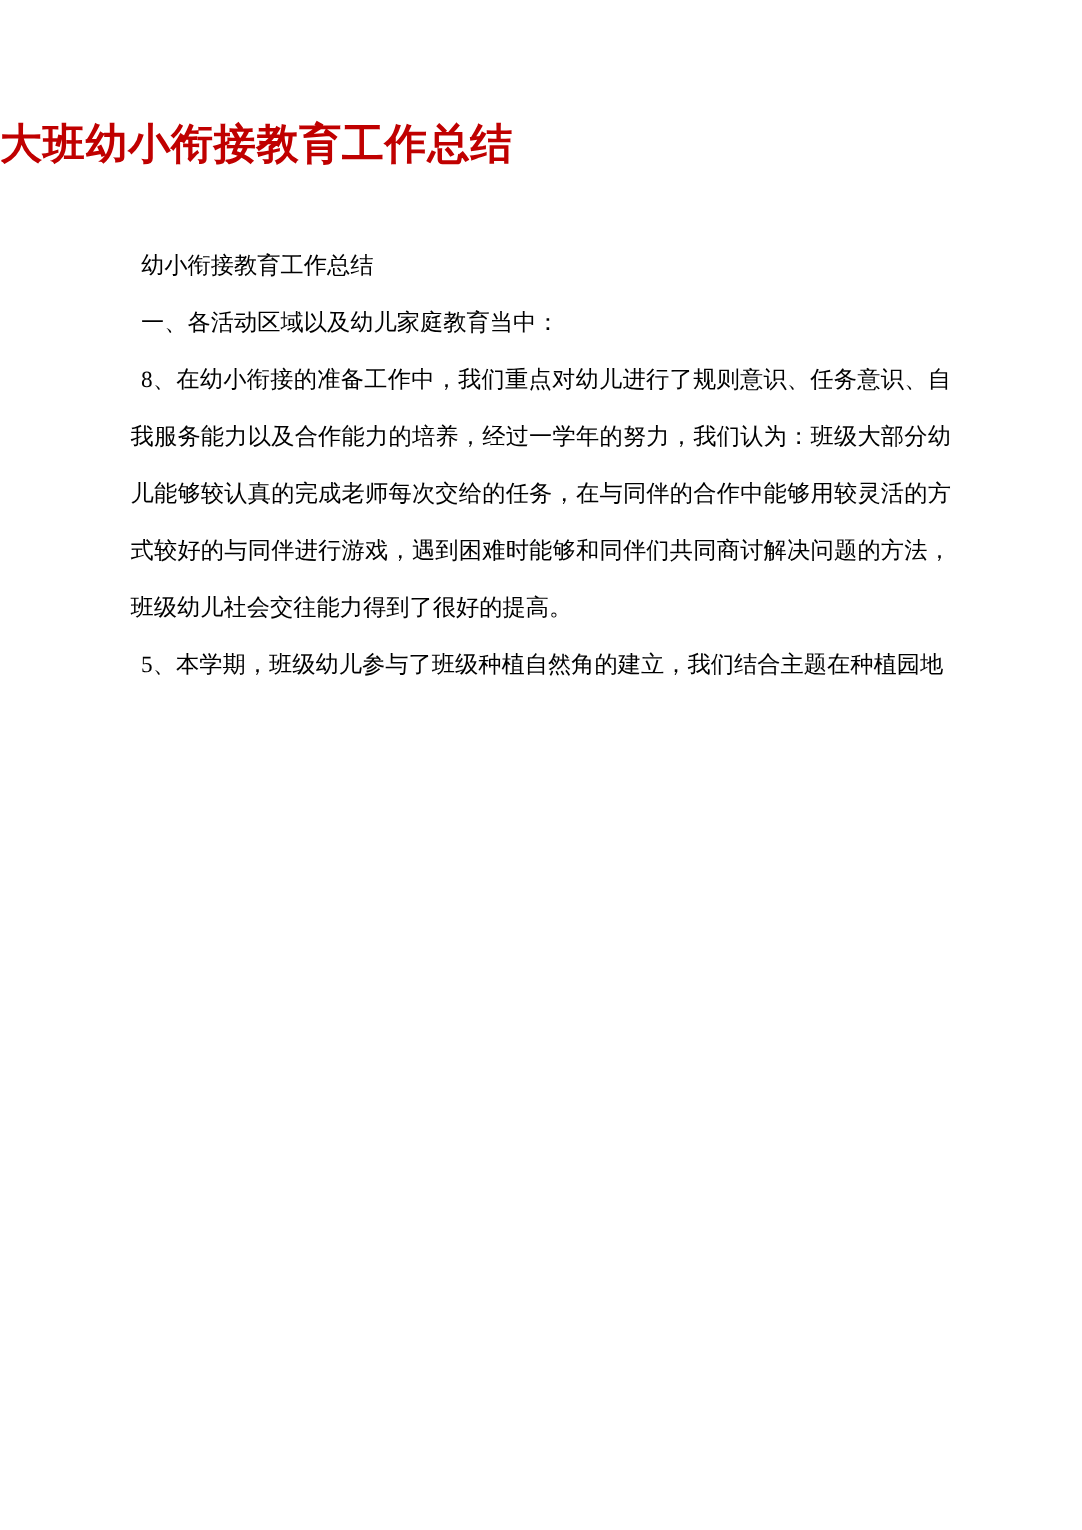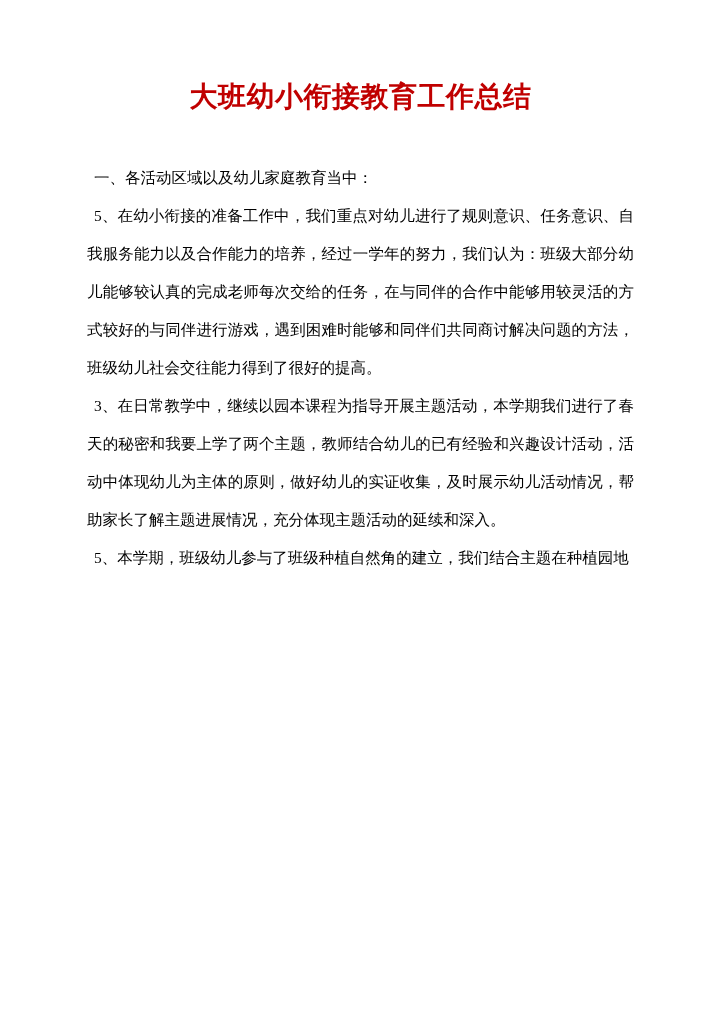--- a/index.html
+++ b/index.html
@@ -11,21 +11,21 @@
     position: relative;
     width: 721px;
     height: 1020px;
     background: #ffffff;
     overflow: hidden;
     font-family: "Liberation Serif", "DejaVu Serif", serif;
     color: #000000;
   }
   .doc-title {
     padding-top: 83px;
-    text-align: center;
+    text-align: left;
     font-size: 28px;
     font-weight: bold;
     line-height: 1;
     letter-spacing: 0.5px;
     font-family: "Liberation Serif", "DejaVu Serif", serif;
   }
   .doc-body {
     margin: 0 87px;
     padding-top: 48px;
     font-size: 15.5px;
@@ -41,25 +41,25 @@
 </style>
 </head>
 <body>
 
 <div class="page" style="color: rgb(0, 0, 0);">
 
   <div class="doc-title" style="color: rgb(192, 0, 0);">大班幼小衔接教育工作总结</div>
 
   <div class="doc-body">
 
+    <p>幼小衔接教育工作总结</p>
 
     <p>一、各活动区域以及幼儿家庭教育当中：</p>
 
 
-    <p>5、在幼小衔接的准备工作中，我们重点对幼儿进行了规则意识、任务意识、自我服务能力以及合作能力的培养，经过一学年的努力，我们认为：班级大部分幼儿能够较认真的完成老师每次交给的任务，在与同伴的合作中能够用较灵活的方式较好的与同伴进行游戏，遇到困难时能够和同伴们共同商讨解决问题的方法，班级幼儿社会交往能力得到了很好的提高。</p>
+    <p>8、在幼小衔接的准备工作中，我们重点对幼儿进行了规则意识、任务意识、自我服务能力以及合作能力的培养，经过一学年的努力，我们认为：班级大部分幼儿能够较认真的完成老师每次交给的任务，在与同伴的合作中能够用较灵活的方式较好的与同伴进行游戏，遇到困难时能够和同伴们共同商讨解决问题的方法，班级幼儿社会交往能力得到了很好的提高。</p>
 
-    <p>3、在日常教学中，继续以园本课程为指导开展主题活动，本学期我们进行了春天的秘密和我要上学了两个主题，教师结合幼儿的已有经验和兴趣设计活动，活动中体现幼儿为主体的原则，做好幼儿的实证收集，及时展示幼儿活动情况，帮助家长了解主题进展情况，充分体现主题活动的延续和深入。</p>
 
 
     <p>5、本学期，班级幼儿参与了班级种植自然角的建立，我们结合主题在种植园地</p>
 
   </div>
 </div>
 
 </body></html>

